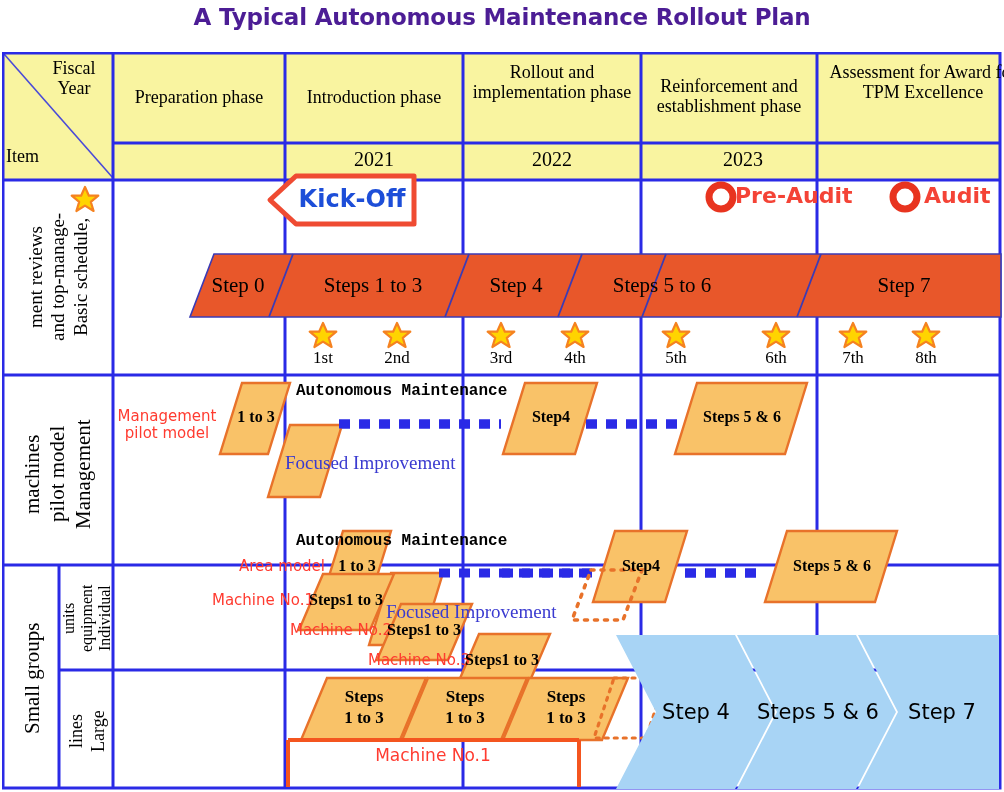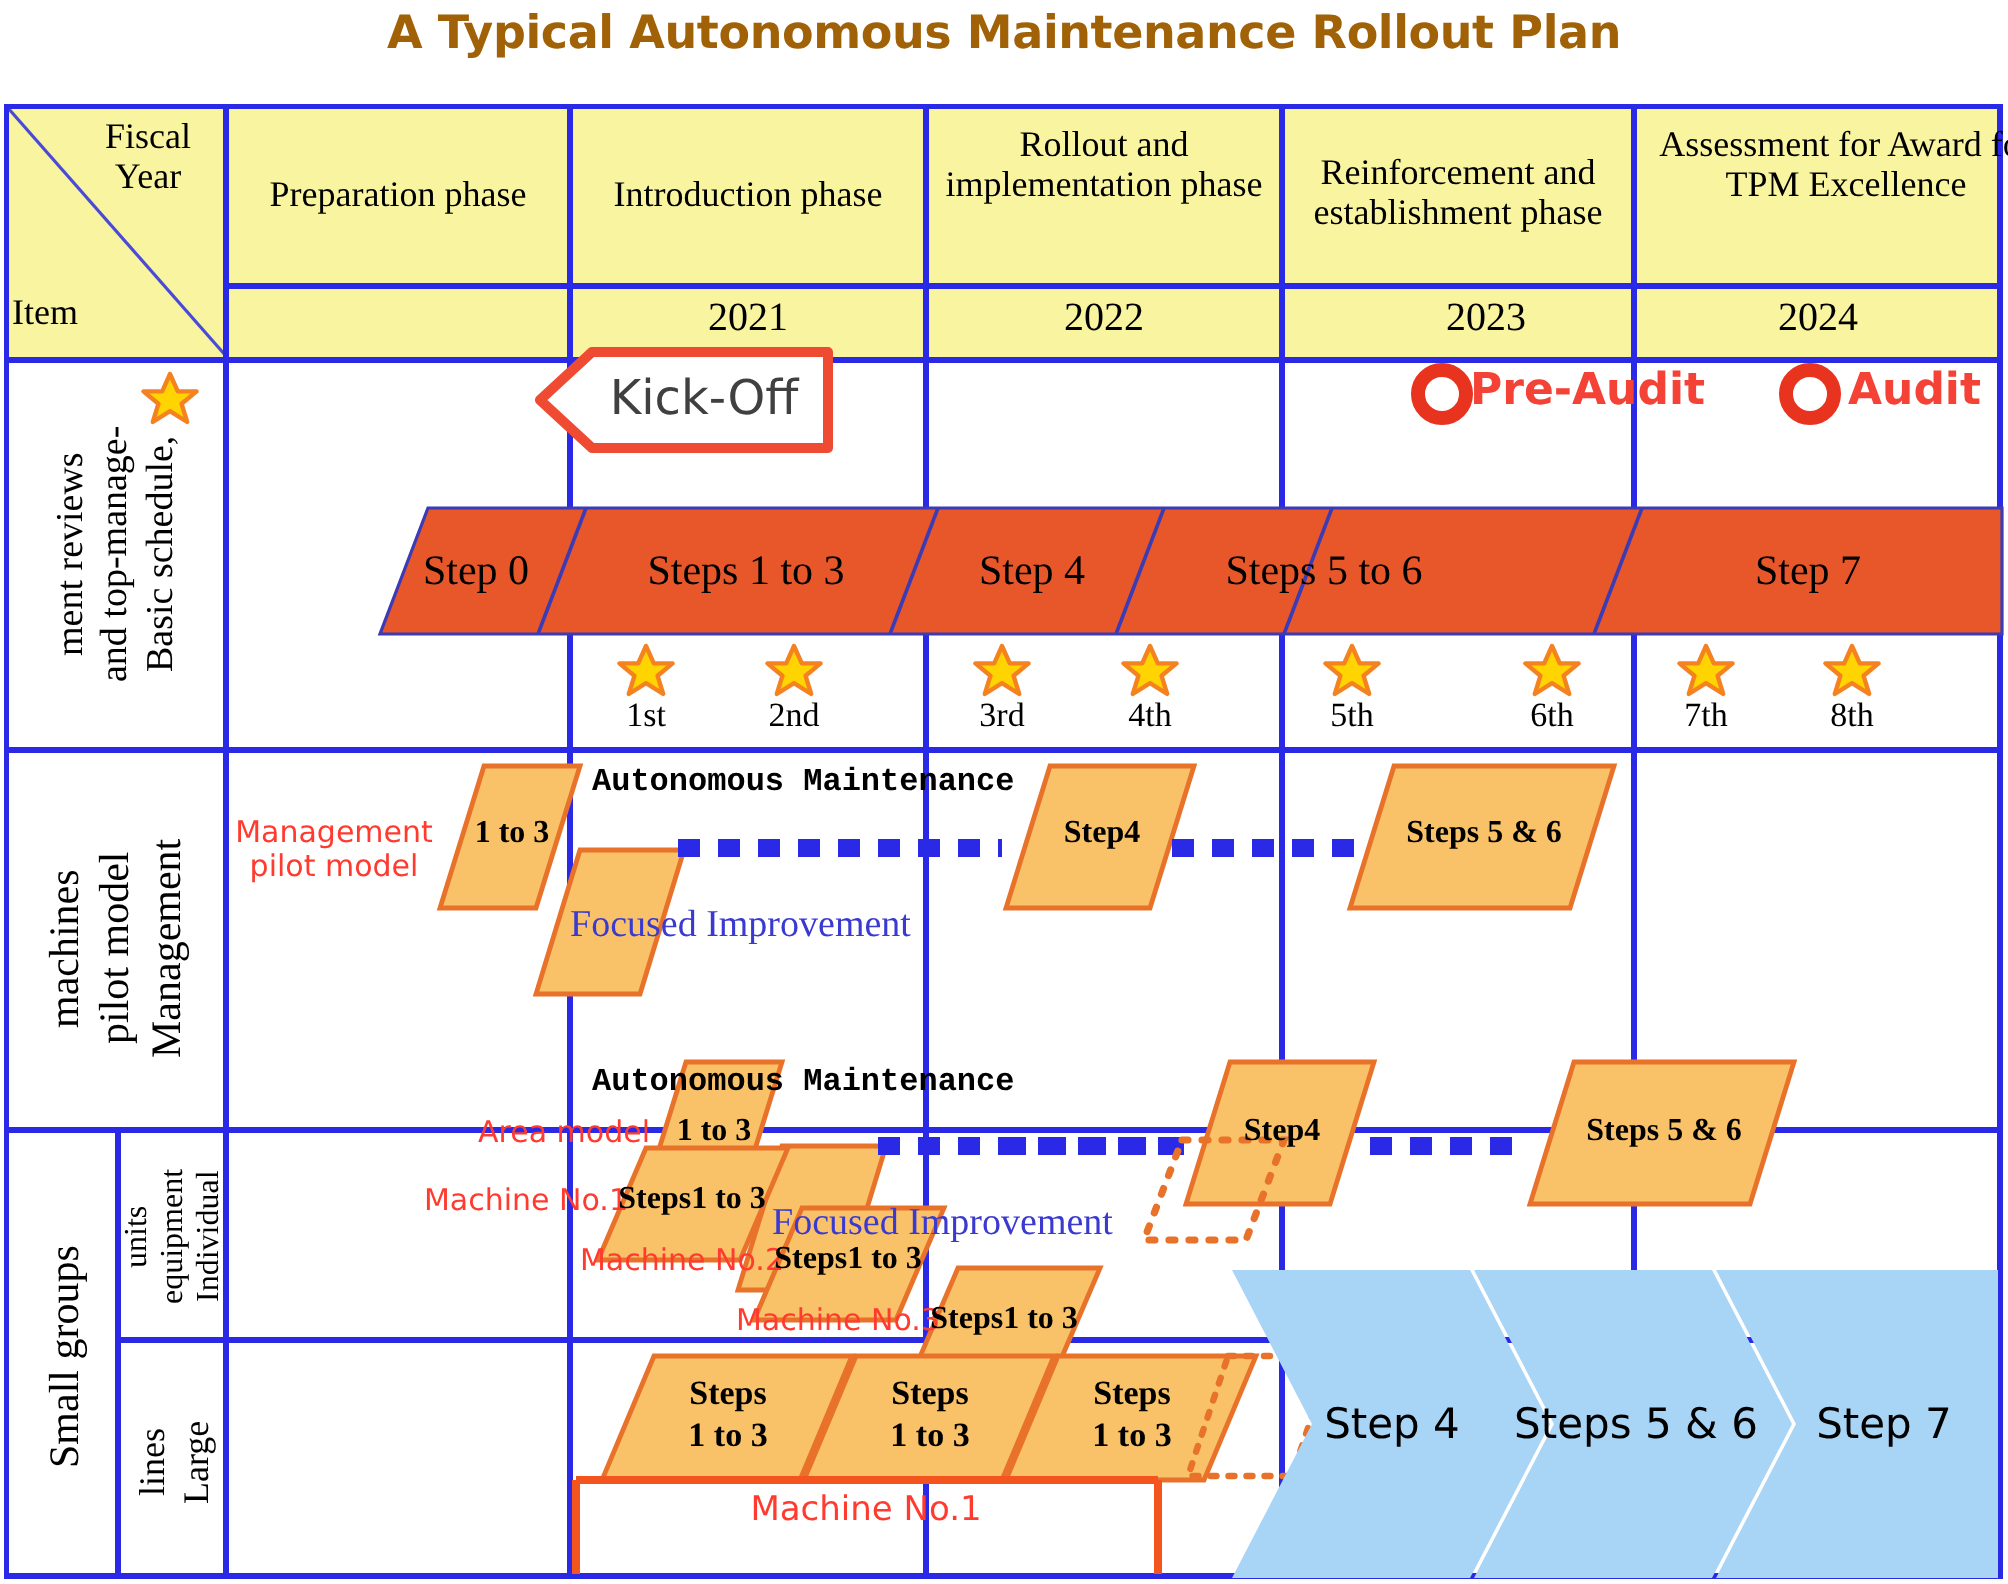--- a/index.html
+++ b/index.html
@@ -8,21 +8,21 @@
     width:1004px; height:792px;
     background:#ffffff;
     font-family:"Liberation Serif", serif;
     overflow:hidden;
     position:relative;
   }
   #page-title {
     position:absolute; left:0; top:4px; width:1004px;
     text-align:center;
     font-family:"DejaVu Sans", sans-serif;
-    font-weight:bold; font-size:23px; color:#a16207;
+    font-weight:bold; font-size:23px; color:#4c1d95;
     letter-spacing:-0.2px;
   }
   #chart {
     position:absolute; left:2px; top:52px;
     width:1000px; height:738px;
   }
   .cell-text {
     position:absolute;
     font-family:"Liberation Serif", serif;
     color:#000;
@@ -246,21 +246,20 @@
 
   <div class="cell-text hdr-phase" style="left:113px; top:35px; width:168px;">Preparation phase</div>
   <div class="cell-text hdr-phase" style="left:285px; top:35px; width:174px;">Introduction phase</div>
   <div class="cell-text hdr-phase" style="left:463px; top:10px; width:174px;">Rollout and implementation phase</div>
   <div class="cell-text hdr-phase" style="left:641px; top:24px; width:172px;">Reinforcement and establishment phase</div>
   <div class="cell-text hdr-phase" style="left:817px; top:10px; width:208px;">Assessment for Award for TPM Excellence</div>
 
   <div class="cell-text hdr-year" style="left:285px; top:96px; width:174px;">2021</div>
   <div class="cell-text hdr-year" style="left:463px; top:96px; width:174px;">2022</div>
   <div class="cell-text hdr-year" style="left:641px; top:96px; width:184px;padding-left:16px;">2023</div>
-  <div class="cell-text hdr-year" style="left:817px; top:96px; width:180px;">2024</div>
 
   <div style="position:absolute; left:6px; top:135px; width:100px; height:180px; display:flex; flex-direction:row-reverse; justify-content:center; gap:1px;">
     <span class="vert" style="position:relative; font-size:19px;">Basic schedule,</span>
     <span class="vert" style="position:relative; font-size:19px;">and top-manage-</span>
     <span class="vert" style="position:relative; font-size:19px;">ment reviews</span>
   </div>
 
   <div style="position:absolute; left:6px; top:336px; width:100px; height:172px; display:flex; flex-direction:row-reverse; justify-content:center; gap:2px;">
     <span class="vert" style="position:relative; font-size:21px;">Management</span>
     <span class="vert" style="position:relative; font-size:21px;">pilot model</span>
@@ -276,21 +275,21 @@
     <span class="vert" style="position:relative; font-size:16px;">equipment</span>
     <span class="vert" style="position:relative; font-size:16px;">units</span>
   </div>
 
   <div style="position:absolute; left:60px; top:626px; width:50px; height:106px; display:flex; flex-direction:row-reverse; justify-content:center; gap:1px;">
     <span class="vert" style="position:relative; font-size:18px;">Large</span>
     <span class="vert" style="position:relative; font-size:18px;">lines</span>
   </div>
 
   <div style="position:absolute; left:285px; top:133px; width:130px; text-align:center;
-              font-family:'DejaVu Sans', sans-serif; font-weight:normal; font-size:24px; color:#404040;">Kick-Off</div>
+              font-family:'DejaVu Sans', sans-serif; font-weight:bold; font-size:24px; color:#1d4ed8;">Kick-Off</div>
 
   <div class="auditLabel" style="left:733px; top:131px;">Pre-Audit</div>
   <div class="auditLabel" style="left:922px; top:131px;">Audit</div>
 
   <div class="stepBandLabel" style="left:196px; top:221px; width:80px;">Step 0</div>
   <div class="stepBandLabel" style="left:296px; top:221px; width:150px;">Steps 1 to 3</div>
   <div class="stepBandLabel" style="left:472px; top:221px; width:84px;">Step 4</div>
   <div class="stepBandLabel" style="left:584px; top:221px; width:152px;">Steps 5 to 6</div>
   <div class="stepBandLabel" style="left:822px; top:221px; width:160px;">Step 7</div>
 

